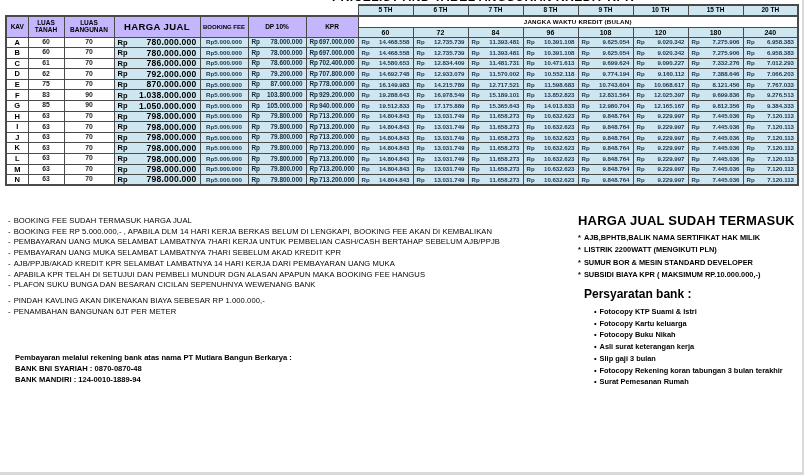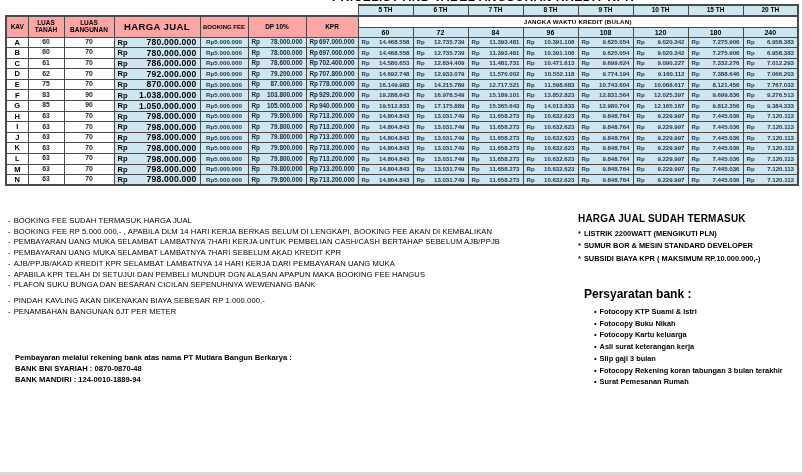--- a/index.html
+++ b/index.html
@@ -16,40 +16,40 @@
   .price-table tbody tr{height:10.6px;}
   .price-table tr > *:last-child{border-right-width:2px;}
   .price-table tbody tr:last-child > *{border-bottom-width:2px;}
   .price-table thead tr:nth-child(2) > *{border-top-width:2px;}
   .price-table thead tr:nth-child(1) > th{border-top-width:2px;}
   .price-table tbody tr > *:first-child,
   .price-table thead tr:nth-child(2) > *:first-child{border-left-width:2px;}
   .term{background:#cde6ef;font-size:6.5px;font-weight:bold;text-align:center;}
   .jangka{background:#fff;font-size:6.2px;font-weight:bold;text-align:center;letter-spacing:.2px;}
   .month{background:#cde6ef;font-size:7px;font-weight:bold;text-align:center;}
-  .lh{background:#fca5a5;font-size:6.5px;font-weight:bold;text-align:center;padding:0 2px;line-height:1.25;}
+  .lh{background:#c4b5fd;font-size:6.5px;font-weight:bold;text-align:center;padding:0 2px;line-height:1.25;}
   .lh.hj{font-size:9.5px;letter-spacing:.4px;}
   .lh.bf{font-size:6px;}
   .kav{background:#fff;font-size:7.5px;font-weight:bold;text-align:center;}
   .num{background:#fff;font-size:6.8px;font-weight:bold;text-align:center;color:#222;}
   .money{background:#cde6ef;}
   .cellflex{display:flex;justify-content:space-between;align-items:center;padding:0 3px;}
   .harga .rp{font-size:7.5px;font-weight:bold;}
   .harga .val{font-size:8.6px;font-weight:bold;letter-spacing:.2px;}
   .booking{background:#cde6ef;font-size:6.2px;font-weight:bold;text-align:center;color:#16324f;}
   .dpkpr .rp,.dpkpr .val{font-size:6.4px;font-weight:bold;color:#10283d;}
   .inst .rp,.inst .val{font-size:6.1px;font-weight:bold;color:#1b3250;}
   .notes{position:absolute;left:8px;top:216px;}
   .note-line{font-size:7.6px;font-weight:normal;line-height:10.7px;white-space:nowrap;letter-spacing:.1px;}
   .notes .group2{margin-top:5px;}
   .note-line .dash{margin-right:3px;}
   .payment{position:absolute;left:8px;top:352px;}
   .payment div{font-size:7.6px;font-weight:bold;line-height:11.2px;white-space:nowrap;margin-left:7px;}
   .included{position:absolute;left:578px;top:213px;width:226px;}
-  .included-title{font-size:10px;font-weight:bold;letter-spacing:.2px;margin-bottom:4px;}
+  .included-title{font-size:13px;font-weight:bold;letter-spacing:.2px;margin-bottom:4px;}
   .included .item{font-size:7.4px;font-weight:bold;line-height:12.4px;white-space:nowrap;}
   .included .bullet{margin-right:3px;}
   .persyaratan{position:absolute;left:584px;top:287px;}
   .persyaratan-title{font-size:12px;font-weight:bold;margin-bottom:5px;}
   .persyaratan .item{font-size:7.4px;font-weight:bold;line-height:11.7px;white-space:nowrap;margin-left:10px;}
   .persyaratan .bullet{margin-right:3px;}
 </style>
 </head>
 <body>
 
@@ -1141,33 +1141,34 @@
   <div class="payment">
     <div>Pembayaran melalui rekening bank atas nama PT Mutiara Bangun Berkarya :</div>
     <div>BANK BNI SYARIAH : 0870-0870-48</div>
     <div>BANK MANDIRI : 124-0010-1889-94</div>
   </div>
 
   <div class="included">
     <div class="included-title">HARGA JUAL SUDAH TERMASUK</div>
     <div>
 
+        <div class="item"><span class="bullet">*</span><span>AJB,BPHTB,BALIK NAMA SERTIFIKAT HAK MILIK</span></div>
         <div class="item"><span class="bullet">*</span><span>LISTRIK 2200WATT (MENGIKUTI PLN)</span></div>
         <div class="item"><span class="bullet">*</span><span>SUMUR BOR &amp; MESIN STANDARD DEVELOPER</span></div>
         <div class="item"><span class="bullet">*</span><span>SUBSIDI BIAYA KPR ( MAKSIMUM RP.10.000.000,-)</span></div>
       </div>
   </div>
 
   <div class="persyaratan">
     <div class="persyaratan-title">Persyaratan bank :</div>
     <div>
 
     <div class="item"><span class="bullet">•</span><span>Fotocopy KTP Suami &amp; Istri</span></div>
+        <div class="item"><span class="bullet">•</span><span>Fotocopy Kartu keluarga</span></div>
         <div class="item"><span class="bullet">•</span><span>Fotocopy Buku Nikah</span></div>
-        <div class="item"><span class="bullet">•</span><span>Fotocopy Kartu keluarga</span></div>
         <div class="item"><span class="bullet">•</span><span>Asli surat keterangan kerja</span></div>
         <div class="item"><span class="bullet">•</span><span>Slip gaji 3 bulan</span></div>
         <div class="item"><span class="bullet">•</span><span>Fotocopy Rekening koran tabungan 3 bulan terakhir</span></div>
         <div class="item"><span class="bullet">•</span><span>Surat Pemesanan Rumah</span></div>
       </div>
   </div>
 
 </div>
 
 </body></html>

